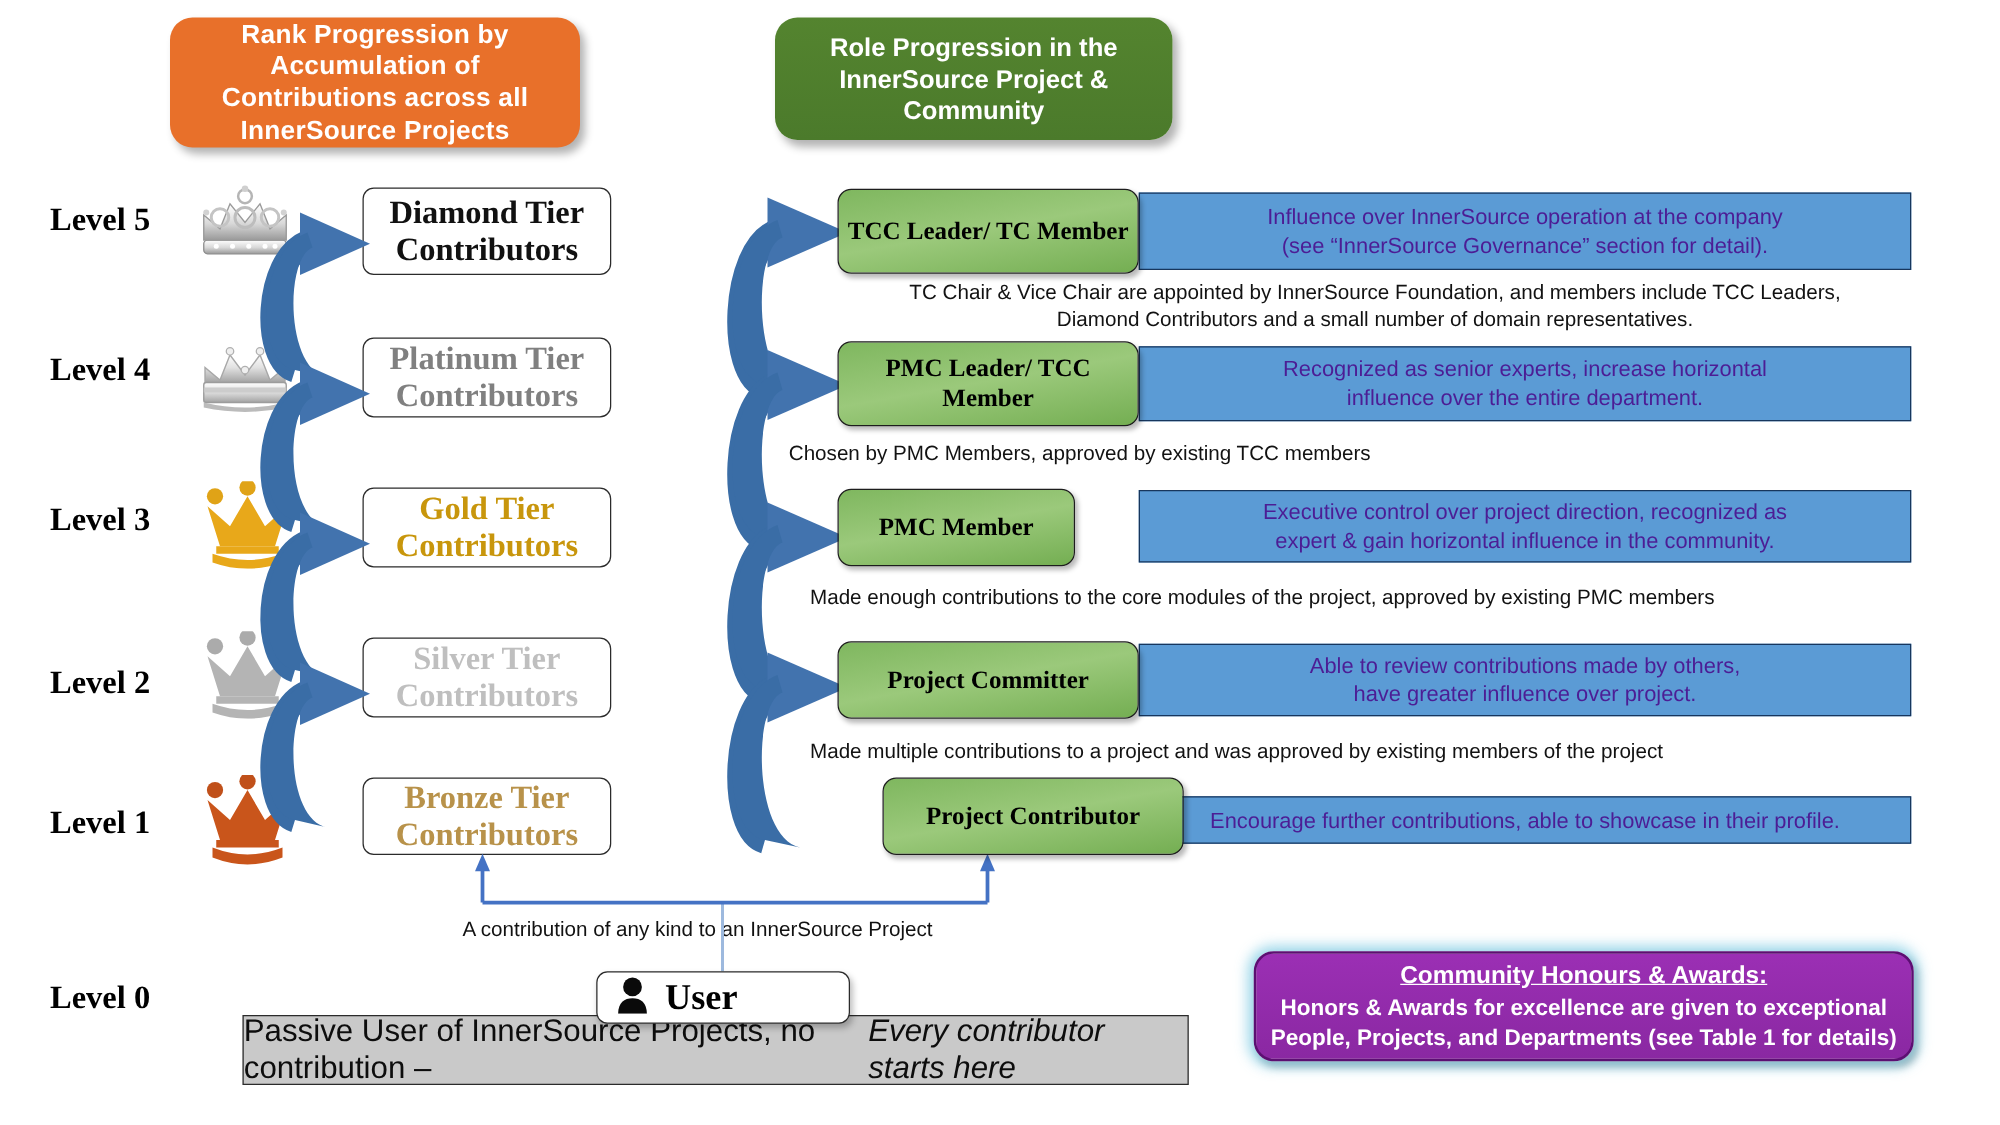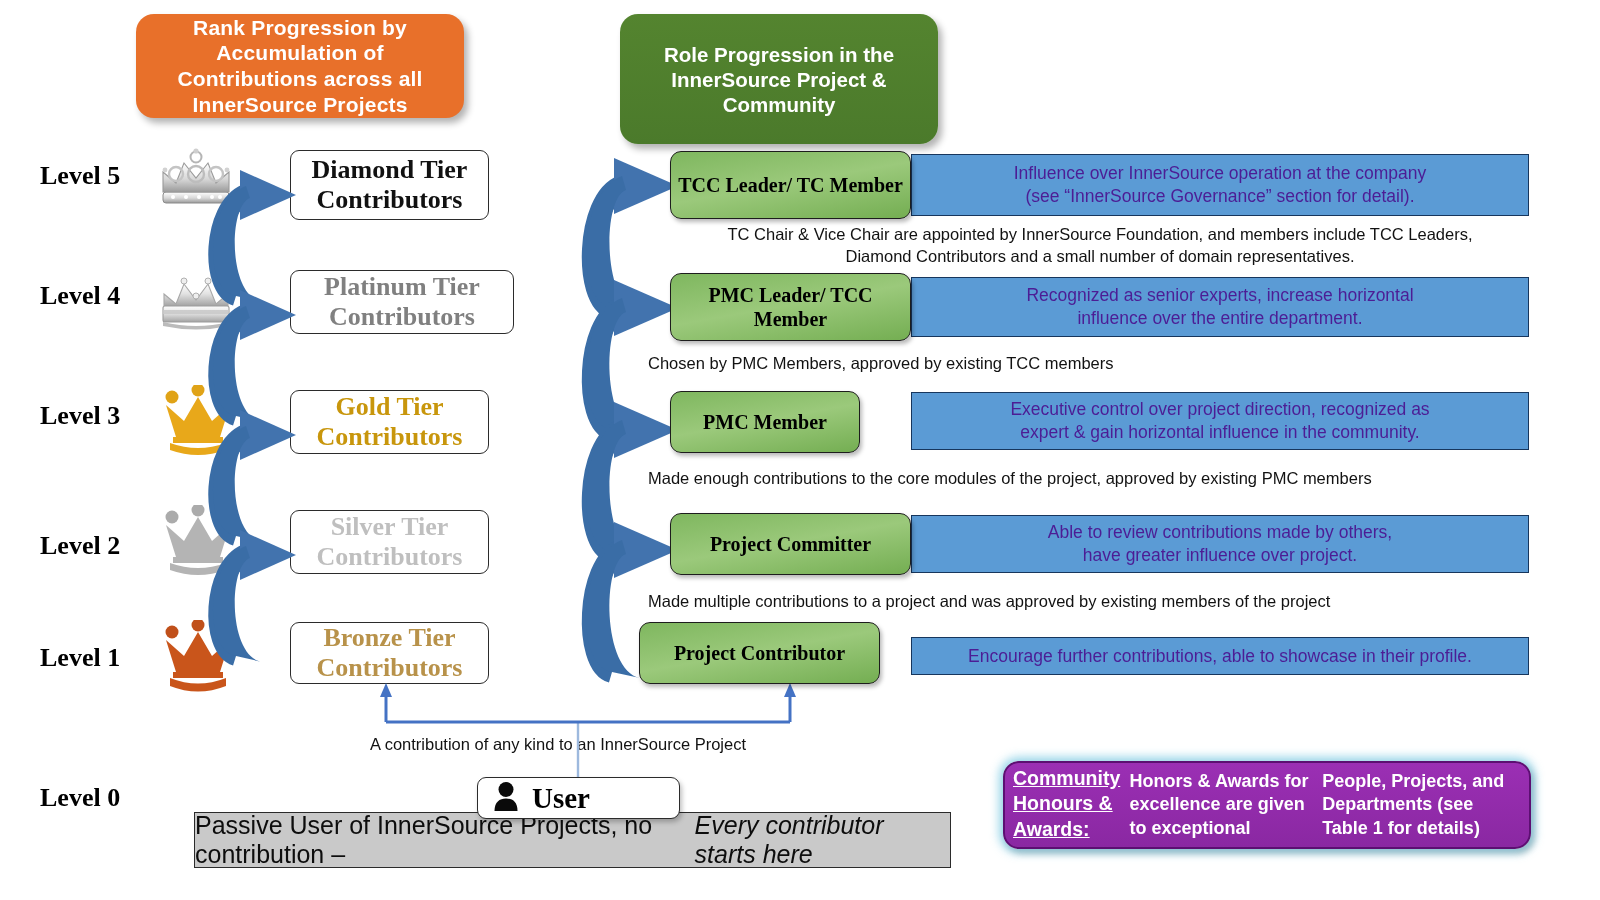--- a/index.html
+++ b/index.html
@@ -25,21 +25,21 @@
     padding:6px 10px;
     box-sizing:border-box;
   }
   #pill-rank{
     left:136px;top:14px;width:328px;height:104px;
     background:#E8702A;
     font-size:21px;
     letter-spacing:.2px;
   }
   #pill-role{
-    left:620px;top:14px;width:318px;height:130px;
+    left:620px;top:14px;width:318px;height:98px;
     background:#4E7D30;
     background:linear-gradient(180deg,#54842F 0%,#4B7A2B 100%);
     font-size:20.5px;
   }
 
   
   .level-label{
     position:absolute;
     font-family:"Liberation Serif", serif;
     font-weight:bold;
@@ -144,21 +144,21 @@
     position:absolute;
     left:1003px;top:761px;width:528px;height:88px;
     border-radius:16px;
     background:linear-gradient(180deg,#9B2FB4 0%,#8A28A2 100%);
     border:2px solid #5C0F72;
     box-shadow:0 0 10px 4px rgba(120,200,225,.75), 3px 4px 6px rgba(0,0,0,.3);
     color:#fff;
     font-weight:bold;
     font-size:18px;
     line-height:1.3;
-    display:flex;flex-direction:row;align-items:center;justify-content:center;
+    display:flex;flex-direction:column;align-items:center;justify-content:center;
     box-sizing:border-box;
     padding:4px 8px;
   }
   #awards-box .aw-title{text-decoration:underline;font-size:19.5px;margin-bottom:2px;}
 
   svg.overlay{position:absolute;left:0;top:0;width:1600px;height:900px;pointer-events:none;}
   svg.overlay.under{z-index:1;}
 </style>
 </head>
 <body>
@@ -312,47 +312,47 @@
       <circle cx="14" cy="12" r="6.5" fill="#C0501A"></circle>
       <circle cx="40" cy="5" r="6.5" fill="#C0501A"></circle>
       <circle cx="66" cy="12" r="6.5" fill="#C0501A"></circle>
       <path d="M8,20 L18,52 L62,52 L72,20 L54,36 L40,12 L26,36 Z" fill="#C9551B"></path>
       <path d="M15,52 L65,52 L65,58 L15,58 Z" fill="#C9551B"></path>
       <path d="M12,58 q28,11 56,0 l0,8 q-28,11 -56,0 Z" fill="#C9551B"></path>
     </svg>
   </div>
 
   <div class="tier-box" style="left:290px;top:150px;width:199px;height:70px;color:#111;">Diamond Tier Contributors</div>
-  <div class="tier-box" style="left:290px;top:270px;width:224px;height:64px;color:#808080;">Platinum Tier Contributors</div>
+  <div class="tier-box" style="left:290px;top:270px;width:199px;height:64px;color:#808080;">Platinum Tier Contributors</div>
   <div class="tier-box" style="left:290px;top:390px;width:199px;height:64px;color:#C8960C;">Gold Tier Contributors</div>
   <div class="tier-box" style="left:290px;top:510px;width:199px;height:64px;color:#BFBFBF;">Silver Tier Contributors</div>
   <div class="tier-box" style="left:290px;top:622px;width:199px;height:62px;color:#B8924A;">Bronze Tier Contributors</div>
 
   <div class="role-box" style="left:670px;top:151px;width:241px;height:68px;">TCC Leader/ TC Member</div>
   <div class="desc-bar" style="left: 911px; top: 154px; width: 618px; height: 62px; white-space: pre-line;">Influence over InnerSource operation at the company
 (see “InnerSource Governance” section for detail).</div>
   <div class="annot" style="left: 660px; top: 224px; width: 880px; white-space: pre-line;">TC Chair &amp; Vice Chair are appointed by InnerSource Foundation, and members include TCC Leaders,
 Diamond Contributors and a small number of domain representatives.</div>
 
   <div class="role-box" style="left:670px;top:273px;width:241px;height:68px;">PMC Leader/ TCC Member</div>
   <div class="desc-bar" style="left: 911px; top: 277px; width: 618px; height: 60px; white-space: pre-line;">Recognized as senior experts, increase horizontal
 influence over the entire department.</div>
-  <div class="annot" style="left: 648px; top: 353px; width: 820px; text-align: left; white-space: pre-line;">Chosen by PMC Members, approved by existing TCC members</div>
+  <div class="annot" style="left: 631px; top: 353px; width: 820px; text-align: left; white-space: pre-line;">Chosen by PMC Members, approved by existing TCC members</div>
 
   <div class="role-box" style="left:670px;top:391px;width:190px;height:62px;">PMC Member</div>
   <div class="desc-bar" style="left: 911px; top: 392px; width: 618px; height: 58px; white-space: pre-line;">Executive control over project direction, recognized as
 expert &amp; gain horizontal influence in the community.</div>
   <div class="annot" style="left: 648px; top: 468px; width: 880px; text-align: left; white-space: pre-line;">Made enough contributions to the core modules of the project, approved by existing PMC members</div>
 
   <div class="role-box" style="left:670px;top:513px;width:241px;height:62px;">Project Committer</div>
   <div class="desc-bar" style="left: 911px; top: 515px; width: 618px; height: 58px; white-space: pre-line;">Able to review contributions made by others,
 have greater influence over project.</div>
   <div class="annot" style="left: 648px; top: 591px; width: 880px; text-align: left; white-space: pre-line;">Made multiple contributions to a project and was approved by existing members of the project</div>
 
-  <div class="role-box" style="left:639px;top:622px;width:241px;height:62px;">Project Contributor</div>
+  <div class="role-box" style="left:706px;top:622px;width:241px;height:62px;">Project Contributor</div>
   <div class="desc-bar" style="left: 911px; top: 637px; width: 618px; height: 38px; white-space: pre-line;">Encourage further contributions, able to showcase in their profile.</div>
 
   <div class="annot" style="left: 348px; top: 734px; width: 420px; text-align: center; white-space: pre-line;">A contribution of any kind to an InnerSource Project</div>
 
   <div id="gray-box">
     <span>Passive User of InnerSource Projects, no contribution – </span>
       <i>Every contributor starts here</i>
   </div>
 
   <div id="user-box">

